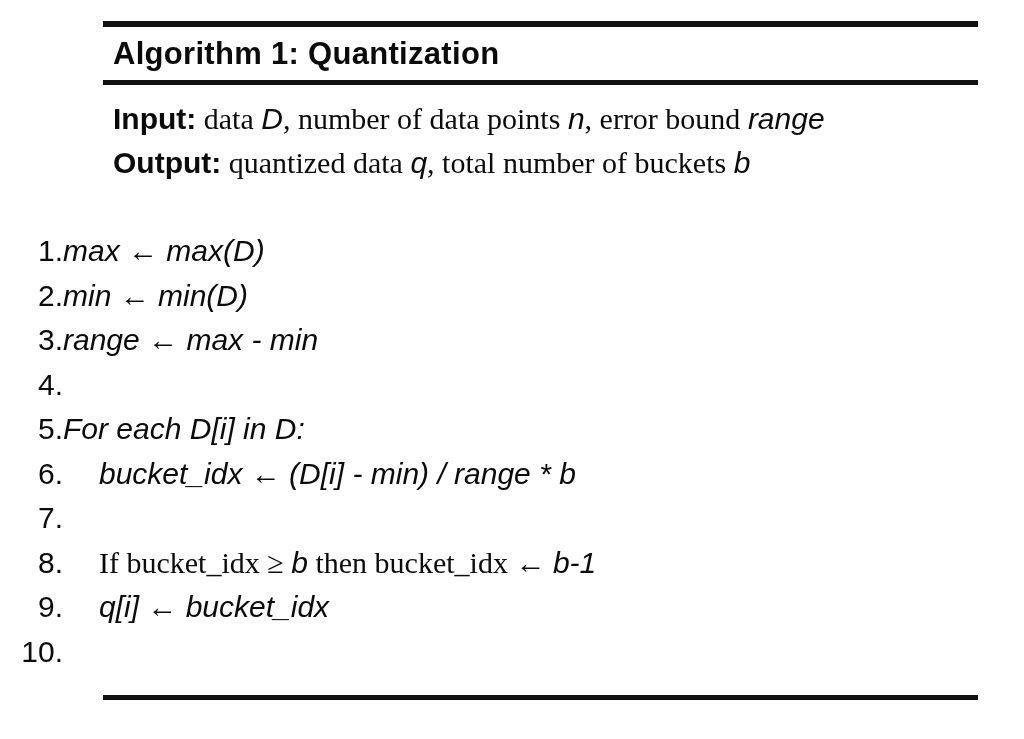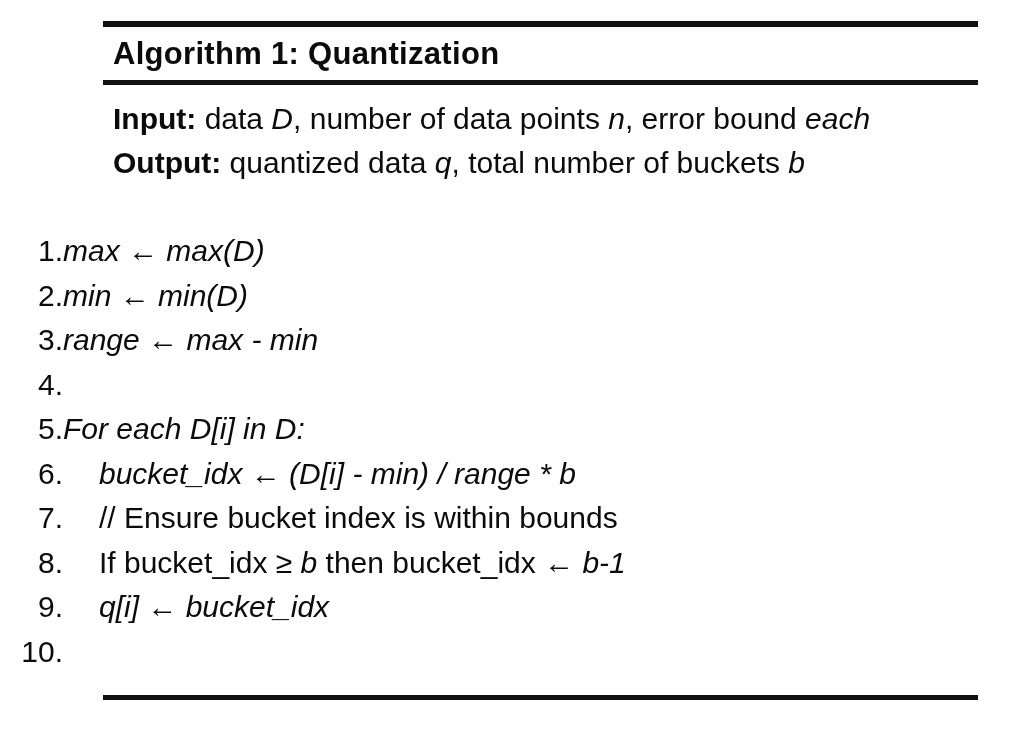--- a/index.html
+++ b/index.html
@@ -39,21 +39,21 @@
   .header-block {
     position: absolute;
     left: 113px;
     top: 97px;
     font-size: 30px;
     line-height: 44px;
     white-space: nowrap;
   }
   .bold { font-weight: bold; }
   .it   { font-style: italic; }
-  .rm   { font-style: normal; }
+  .rm   { font-style: normal; font-family: Liberation Serif, serif; }
   .code-lines {
     position: absolute;
     left: 0;
     top: 229px;
     font-size: 30px;
   }
   .code-row {
     display: flex;
     align-items: baseline;
     height: 44.5px;
@@ -79,21 +79,21 @@
 <div class="page">
 
   <div class="rule rule-top"></div>
 
   <div class="algo-title">Algorithm 1: Quantization</div>
 
   <div class="rule rule-mid"></div>
 
   <div class="header-block">
     <div>
-      <span class="bold">Input:</span><span><span class="rm"> data </span><span class="it">D</span><span class="rm">, number of data points </span><span class="it">n</span><span class="rm">, error bound </span><span class="it">each</span></span>
+      <span class="bold">Input:</span><span><span class="rm"> data </span><span class="it">D</span><span class="rm">, number of data points </span><span class="it">n</span><span class="rm">, error bound </span><span class="it">range</span></span>
     </div>
     <div>
       <span class="bold">Output:</span><span><span class="rm"> quantized data </span><span class="it">q</span><span class="rm">, total number of buckets </span><span class="it">b</span></span>
     </div>
   </div>
 
   <div class="code-lines">
       <div class="code-row">
         <span class="line-num">1.</span>
         <span class="line-code indent-0"><span class="it">max ← max(D)</span></span>
@@ -112,21 +112,20 @@
       <div class="code-row">
         <span class="line-num">5.</span>
         <span class="line-code indent-0"><span class="it">For each D[i] in D:</span></span>
       </div>
       <div class="code-row">
         <span class="line-num">6.</span>
         <span class="line-code indent-1"><span class="it">bucket_idx ← (D[i] - min) / range * b</span></span>
       </div>
       <div class="code-row">
         <span class="line-num">7.</span>
-        <span class="line-code indent-1"><span class="rm">// Ensure bucket index is within bounds</span></span>
       </div>
       <div class="code-row">
         <span class="line-num">8.</span>
         <span class="line-code indent-1"><span class="rm">If bucket_idx ≥ </span><span class="it">b</span><span class="rm"> then bucket_idx ← </span><span class="it">b-1</span></span>
       </div>
       <div class="code-row">
         <span class="line-num">9.</span>
         <span class="line-code indent-1"><span class="it">q[i] ← bucket_idx</span></span>
       </div>
       <div class="code-row">

